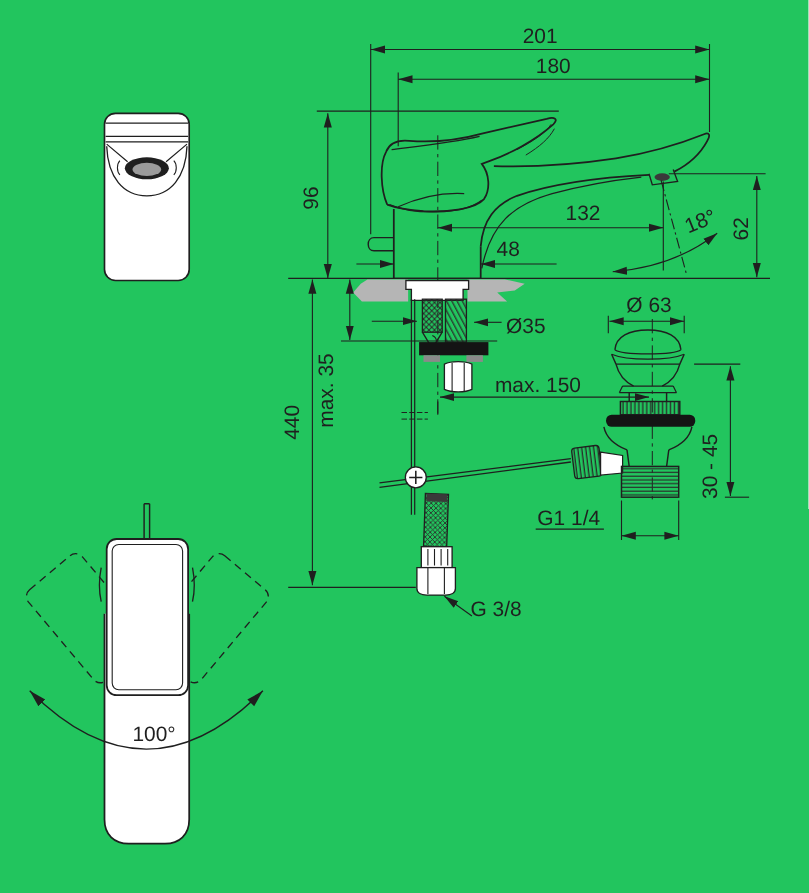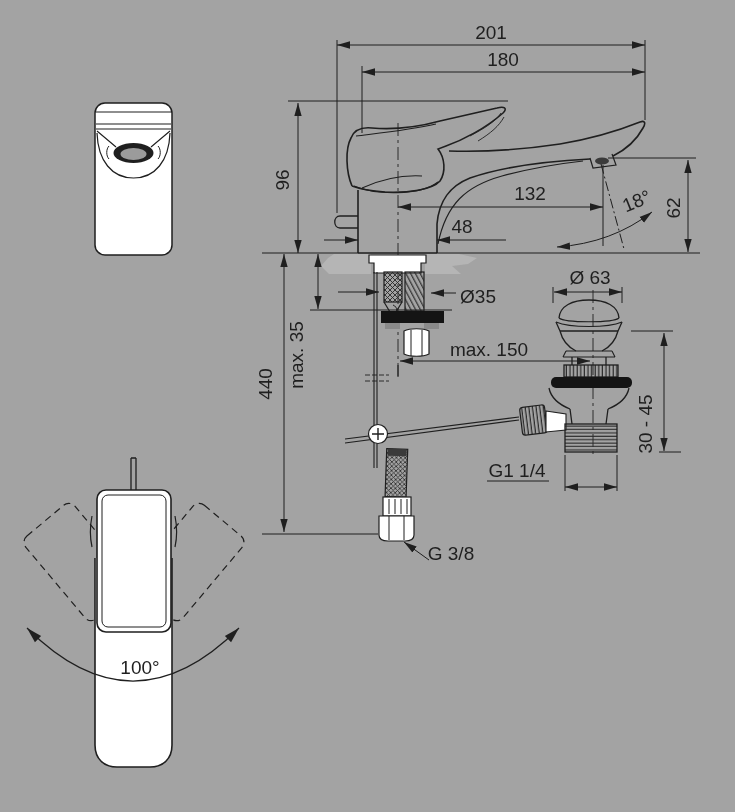--- a/index.html
+++ b/index.html
@@ -1,16 +1,16 @@
 <!DOCTYPE html>
 <html style="--line: #1f1f1f; --counter-gray: #b5b5b5; --washer-black: #141414; --aerator-gray: #9b9b9b; --tab-gray: #8a8a8a; --cap-dark: #3a3a3a;"><head>
 <meta charset="utf-8">
 <style>
   html,body{margin:0;padding:0;background:#fff;}
-  .sheet{position:relative;width:735px;height:812px;background:#a3a3a3;overflow:hidden;}
+  .sheet{position:relative;width:735px;height:812px;background:#22c55e;overflow:hidden;}
   svg{display:block;}
   svg text{font-family:"Liberation Sans","DejaVu Sans",sans-serif;fill:var(--line,#1f1f1f);}
   .dim{font-size:19px;}
 </style>
 </head>
 <body>
 
 <div class="sheet">
 <svg width="735" height="812" viewBox="0 0 735 812">
   <defs>

